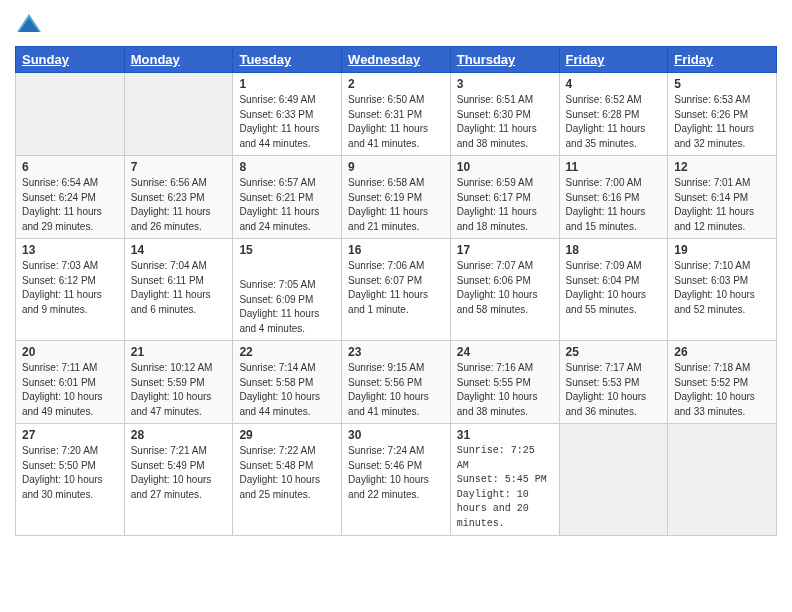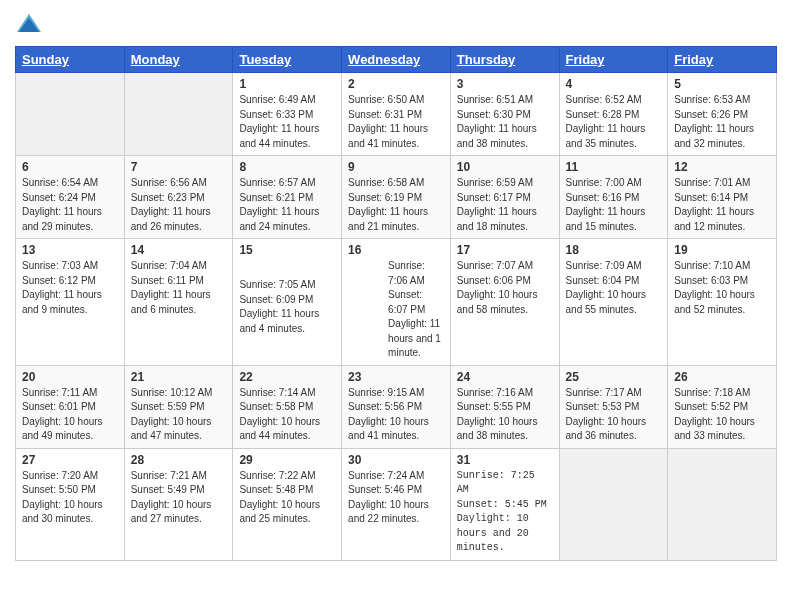--- a/index.html
+++ b/index.html
@@ -223,21 +223,21 @@
 Daylight: 11 hours and 6 minutes.</div>
           </td>
           <td>
             <span class="day-num">15</span>
             <div class="cell-content" style="white-space: pre-line; margin-top: 21px;">Sunrise: 7:05 AM
 Sunset: 6:09 PM
 Daylight: 11 hours and 4 minutes.</div>
           </td>
           <td>
             <span class="day-num">16</span>
-            <div class="cell-content" style="white-space: pre-line; margin-left: 40px;">Sunrise: 7:06 AM
+            <div class="cell-content" style="white-space: pre-line;">Sunrise: 7:06 AM
 Sunset: 6:07 PM
 Daylight: 11 hours and 1 minute.</div>
           </td>
           <td>
             <span class="day-num">17</span>
             <div class="cell-content" style="white-space: pre-line;">Sunrise: 7:07 AM
 Sunset: 6:06 PM
 Daylight: 10 hours and 58 minutes.</div>
           </td>
           <td>

